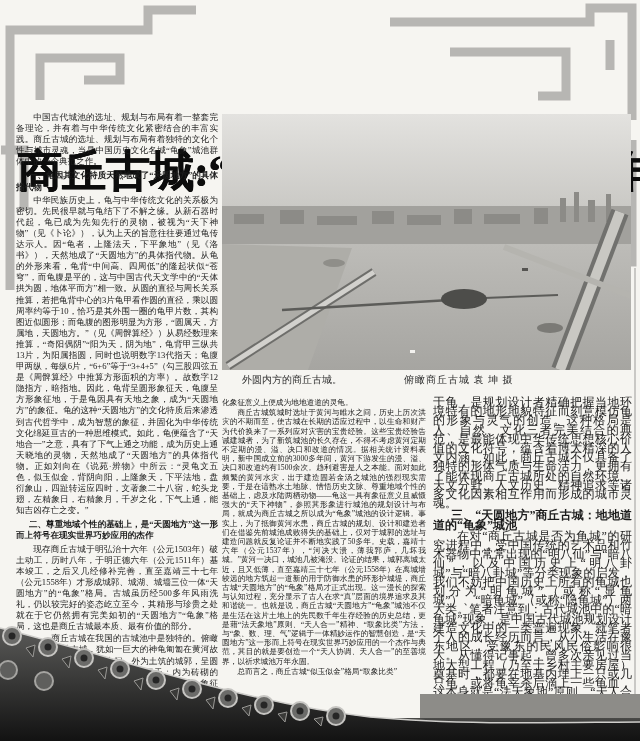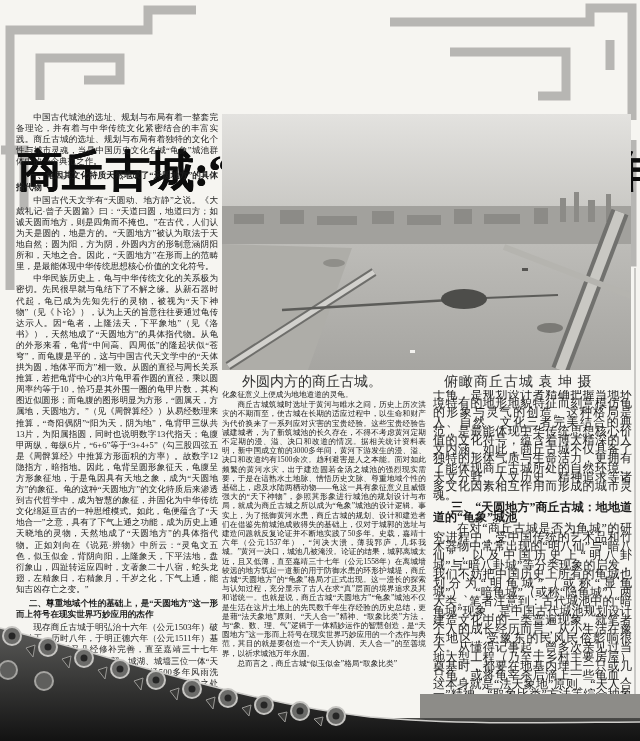--- a/index.html
+++ b/index.html
@@ -10,26 +10,26 @@
   #title{position:absolute;left:18px;top:142px;width:614px;z-index:2;
          font-size:44px;font-weight:bold;color:#0c0c0c;letter-spacing:0px;white-space:nowrap;
          text-shadow:0.6px 0 #0c0c0c, -0.3px 0 #0c0c0c;}
   #byline{position:absolute;left:0;top:286px;width:640px;text-align:center;z-index:2;
           font-size:11px;color:#3a3a3a;letter-spacing:3px;}
   .col{position:absolute;text-align:justify;color:#1c1c1c;overflow:hidden;z-index:2;}
   #col-left{left:16px;top:112px;width:202px;height:626px;font-size:8.6px;line-height:11.1px;}
   #col-mid{left:222px;top:390px;width:204px;height:321px;font-size:7.7px;line-height:9.2px;}
   #col-right{left:433px;top:390px;width:199px;height:326px;font-size:12px;line-height:9.2px;}
   .para{margin:0 0 1px 0;text-indent:2em;}
-  .para.noindent{text-indent:0;}
+  .para.noindent{text-indent:0;margin-top:8px;}
   .sec-heading{margin:3px 0 2px 0;font-weight:bold;text-indent:1.5em;}
   #photo-box{position:absolute;left:222px;top:114px;width:409px;height:256px;z-index:2;
              background:#cfcecb;overflow:hidden;}
   #caption-row{position:absolute;left:222px;top:373px;width:409px;height:13px;z-index:2;
-               font-size:14px;color:#2f2f2f;display:flex;}
+               font-size:10px;color:#2f2f2f;display:flex;}
   #caption-row .cap{margin-left:20px;}
   #caption-row .credit{margin-left:62px;letter-spacing:1px;}
   #roof{position:absolute;left:0;top:592px;width:640px;height:149px;z-index:3;}
   #right-rule{position:absolute;right:4px;top:268px;width:2px;height:452px;background:#c9c8c5;z-index:1;}
   .roof-wrap-spacer{float:left;width:195px;height:118px;
                     shape-outside:polygon(0 0,195px 118px,0 118px);}
 </style>
 </head>
 <body>
 
@@ -104,21 +104,20 @@
     </svg>
   </div>
   <div id="caption-row">
     <span class="cap">外圆内方的商丘古城。</span>
     <span class="credit">俯瞰商丘古城 袁 坤 摄</span>
   </div>
 
   <div id="col-left" class="col">
     <p class="para">中国古代城池的选址、规划与布局有着一整套完备理论，并有着与中华传统文化紧密结合的丰富实践。商丘古城的选址、规划与布局有着独特的文化个性与城市灵魂，当是中国历史文化名城“龟象”城池群体中的一个典范之作。</p>
     <p class="sec-heading">一、龟因其文化特质天然地成了“天圆地方”的具体指代物</p>
-    <p class="para">中国古代天文学有“天圆动、地方静”之说。《大戴礼记·曾子天圆篇》曰：“天道曰圆，地道曰方；如诚天圆而地方，则是四角而不掩也。”在古代，人们认为天是圆的，地是方的。“天圆地方”被认为取法于天地自然；圆为阳，方为阴，外圆内方的形制意涵阴阳所和，天地之合。因此，“天圆地方”在形而上的范畴里，是最能体现中华传统思想核心价值的文化符号。</p>
     <p class="para">中华民族历史上，龟与中华传统文化的关系极为密切。先民很早就与龟结下了不解之缘。从新石器时代起，龟已成为先知先行的灵物，被视为“天下神物”（见《卜论》），认为上天的旨意往往要通过龟传达示人。因“龟者，上隆法天，下平象地”（见《洛书》），天然地成了“天圆地方”的具体指代物。从龟的外形来看，龟背“中间高、四周低”的隆起状似“苍穹”，而龟腹是平的，这与中国古代天文学中的“天体拱为圆，地体平而方”相一致。从圆的直径与周长关系推算，若把龟背中心的3片龟甲看作圆的直径，乘以圆周率约等于10，恰巧是其外围一圈的龟甲片数，其构图近似圆形；而龟腹的图形明显为方形，“圆属天，方属地，天圆地方。”（见《周髀算经》）从易经数理来推算，“奇阳偶阴”“阳为天，阴为地”，龟背甲三纵共13片，为阳属指圆，同时也说明数字13代指天；龟腹甲两纵，每纵6片，“6+6”等于“3+4+5”（勾三股四弦五是《周髀算经》中推算方形面积的方率）。故数字12隐指方，暗指地。因此，龟背呈圆形象征天，龟腹呈方形象征地，于是龟因具有天地之象，成为“天圆地方”的象征。龟的这种“天圆地方”的文化特质后来渗透到古代哲学中，成为智慧的象征，并固化为中华传统文化绵延亘古的一种思维模式。如此，龟便蕴含了“天地合一”之意，具有了下气上通之功能，成为历史上通天晓地的灵物，天然地成了“天圆地方”的具体指代物。正如刘向在《说苑·辨物》中所云：“灵龟文五色，似玉似金，背阴向阳，上隆象天，下平法地，盘衍象山，四趾转运应四时，文著象二十八宿，蛇头龙翅，左精象日，右精象月，千岁之化，下气上通，能知吉凶存亡之变。”</p>
     <p class="sec-heading">二、尊重地域个性的基础上，是“天圆地方”这一形而上符号在现实世界巧妙应用的杰作</p>
     <p class="para">现存商丘古城于明弘治十六年（公元1503年）破土动工，历时八年，于明正德六年（公元1511年）基本竣工，之后又几经修补完善，直至嘉靖三十七年（公元1558年）才形成城郭、城湖、城墙三位一体“天圆地方”的“龟象”格局。古城虽历经500多年风雨洗礼，仍以较完好的姿态屹立至今，其精形与珍贵之处就在于它仍然拥有完美如初的“天圆地方”“龟象”格局，这也是商丘古城最本质、最有价值的部分。</p>
     <p class="para">
       <span class="roof-wrap-spacer"></span>
       <span>商丘古城在我国的古城池中是独特的。俯瞰商丘古城，犹如一巨大的神龟匍匐在黄河故道与睢水之间。外为土筑的城郭，呈圆形，为阳，象征天；内为砖砌的城墙，呈方形，为阴，象征地；外阳而内阴，阴阳相合便是天地相生，这样商丘古城在外在形态与内在文</span>
     </p>
   </div>
 
   <div id="col-mid" class="col">

